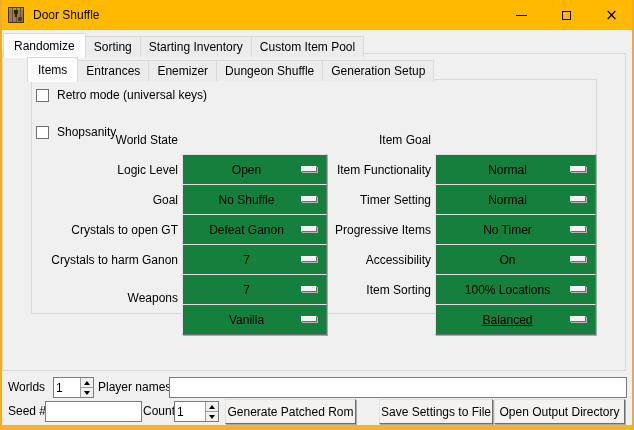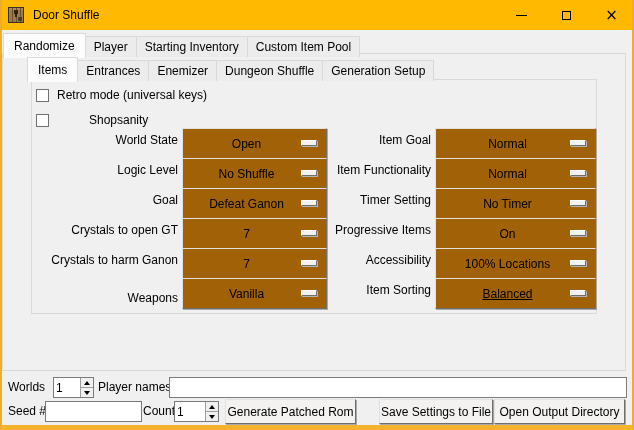--- a/index.html
+++ b/index.html
@@ -55,25 +55,25 @@
   
   .check-row { position:absolute; left:4px; display:flex; align-items:center; height:16px; cursor:default; }
   .checkbox {
     width:13px; height:13px; background:#fff; border:1px solid #707070; flex:0 0 auto;
   }
   .check-row .cb-label { margin-left:8px; }
 
   
   .opt-label { position:absolute; height:25px; line-height:25px; text-align:right; white-space:nowrap; }
   .dropdown {
-    position:absolute; height:31px; background:#a16207;
+    position:absolute; height:31px; background:#15803d;
     border-top:1px solid #e3e1df; border-left:1px solid #e3e1df;
     border-right:1px solid #6e6e6e; border-bottom:1px solid #6e6e6e;
     box-shadow: 1px 1px 0 #a8a8a8;
-    display:flex; align-items:center; justify-content:center; cursor:default;
+    display:flex; align-items:center; justify-content:center; cursor:default;margin-top:26px;
   }
   .dd-value { position:relative; left:-8px; }
   .dd-indicator {
     position:absolute; right:9px; top:50%; margin-top:-4px;
     width:16px; height:6px; background:#f3f2f1;
     border-top:1px solid #ffffff; border-left:1px solid #ffffff;
     border-right:1px solid #6e6e6e; border-bottom:1px solid #6e6e6e;
     box-shadow: 1px 1px 0 #b5b5b5;
   }
 
@@ -128,42 +128,42 @@
       <div class="win-btn">
           <span class="glyph-close">×</span>
         </div>
     </div>
   </div>
 
   <div class="client">
 
     <div class="tabstrip main-tabstrip">
       <div class="tab selected">Randomize</div>
-      <div class="tab">Player</div>
+      <div class="tab">Sorting</div>
       <div class="tab">Starting Inventory</div>
       <div class="tab">Custom Item Pool</div>
     </div>
 
     <div class="tabstrip sub-tabstrip">
       <div class="tab selected">Items</div>
       <div class="tab">Entrances</div>
       <div class="tab">Enemizer</div>
       <div class="tab">Dungeon Shuffle</div>
       <div class="tab">Generation Setup</div>
     </div>
 
     <div class="main-panel">
 
       <div class="sub-panel">
 
         <div class="check-row" style="top:7px;">
           <span class="checkbox"></span>
           <span class="cb-label">Retro mode (universal keys)</span>
         </div>
-        <div class="check-row" style="top:32px;gap:32px;">
+        <div class="check-row" style="top:44px;">
           <span class="checkbox"></span>
           <span class="cb-label">Shopsanity</span>
         </div>
 
         <div class="opt-label" style="left:2px; top:48px; width:144px;">World State</div>
         <div class="dropdown" style="left:150px; top:48px; width:145px;">
           <span class="dd-value">Open</span>
           <span class="dd-indicator"></span>
         </div>
 

